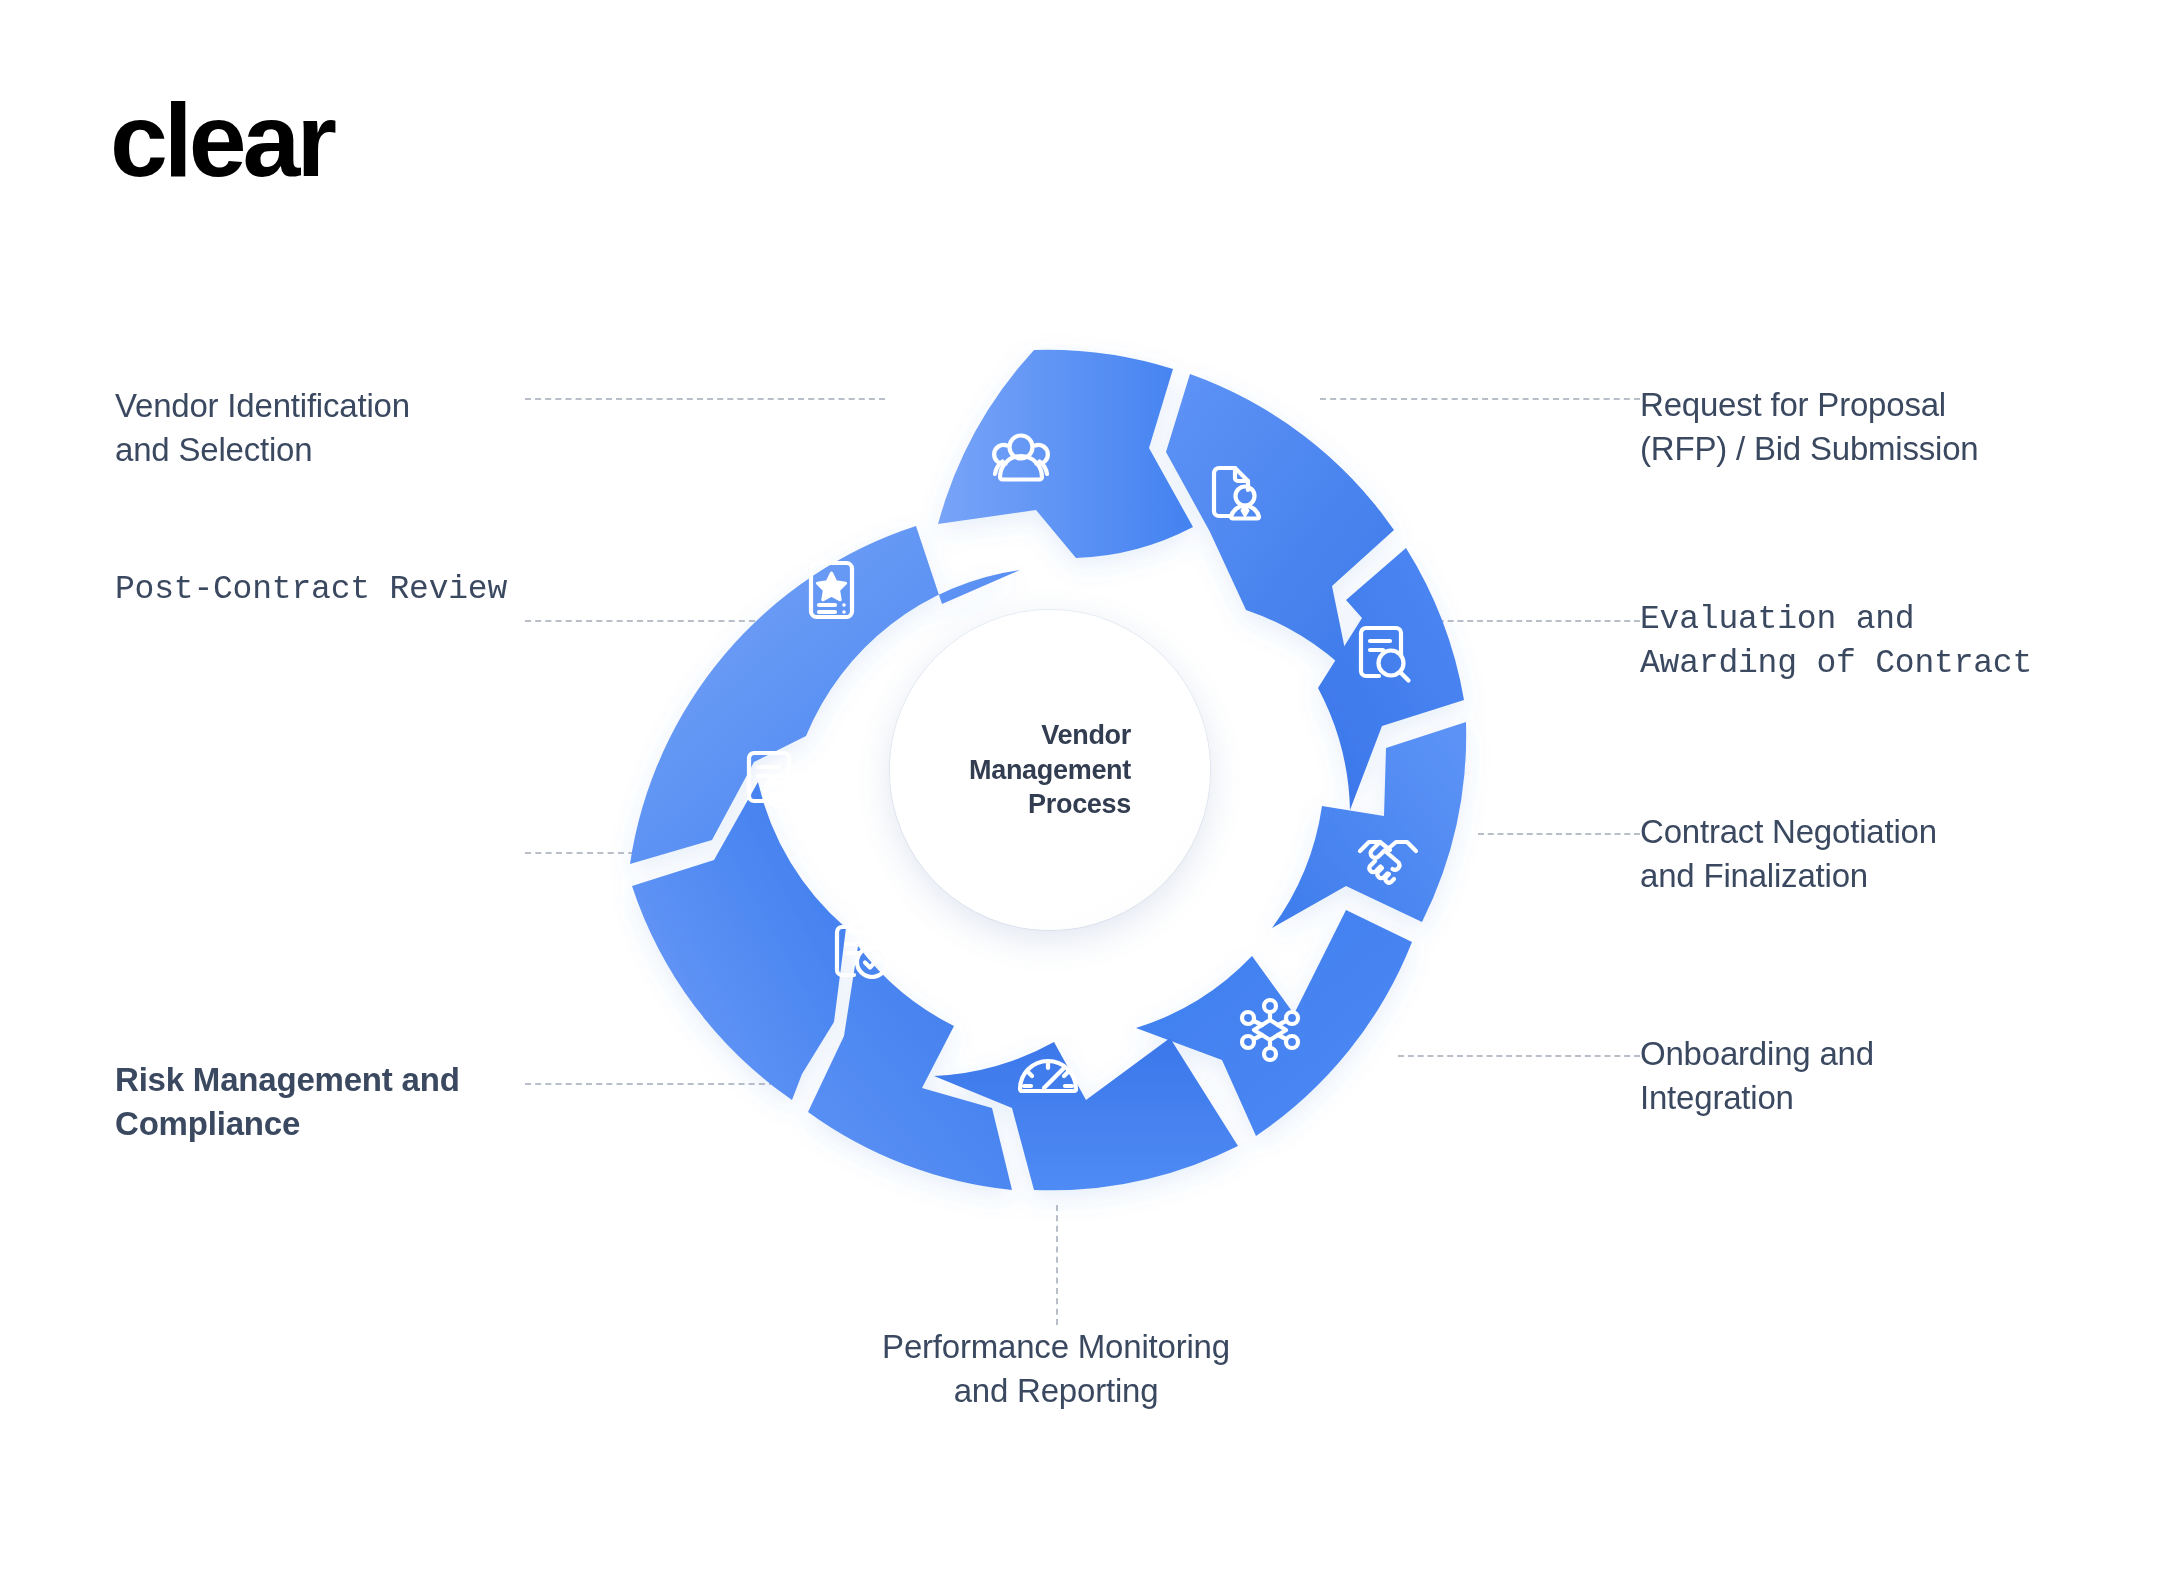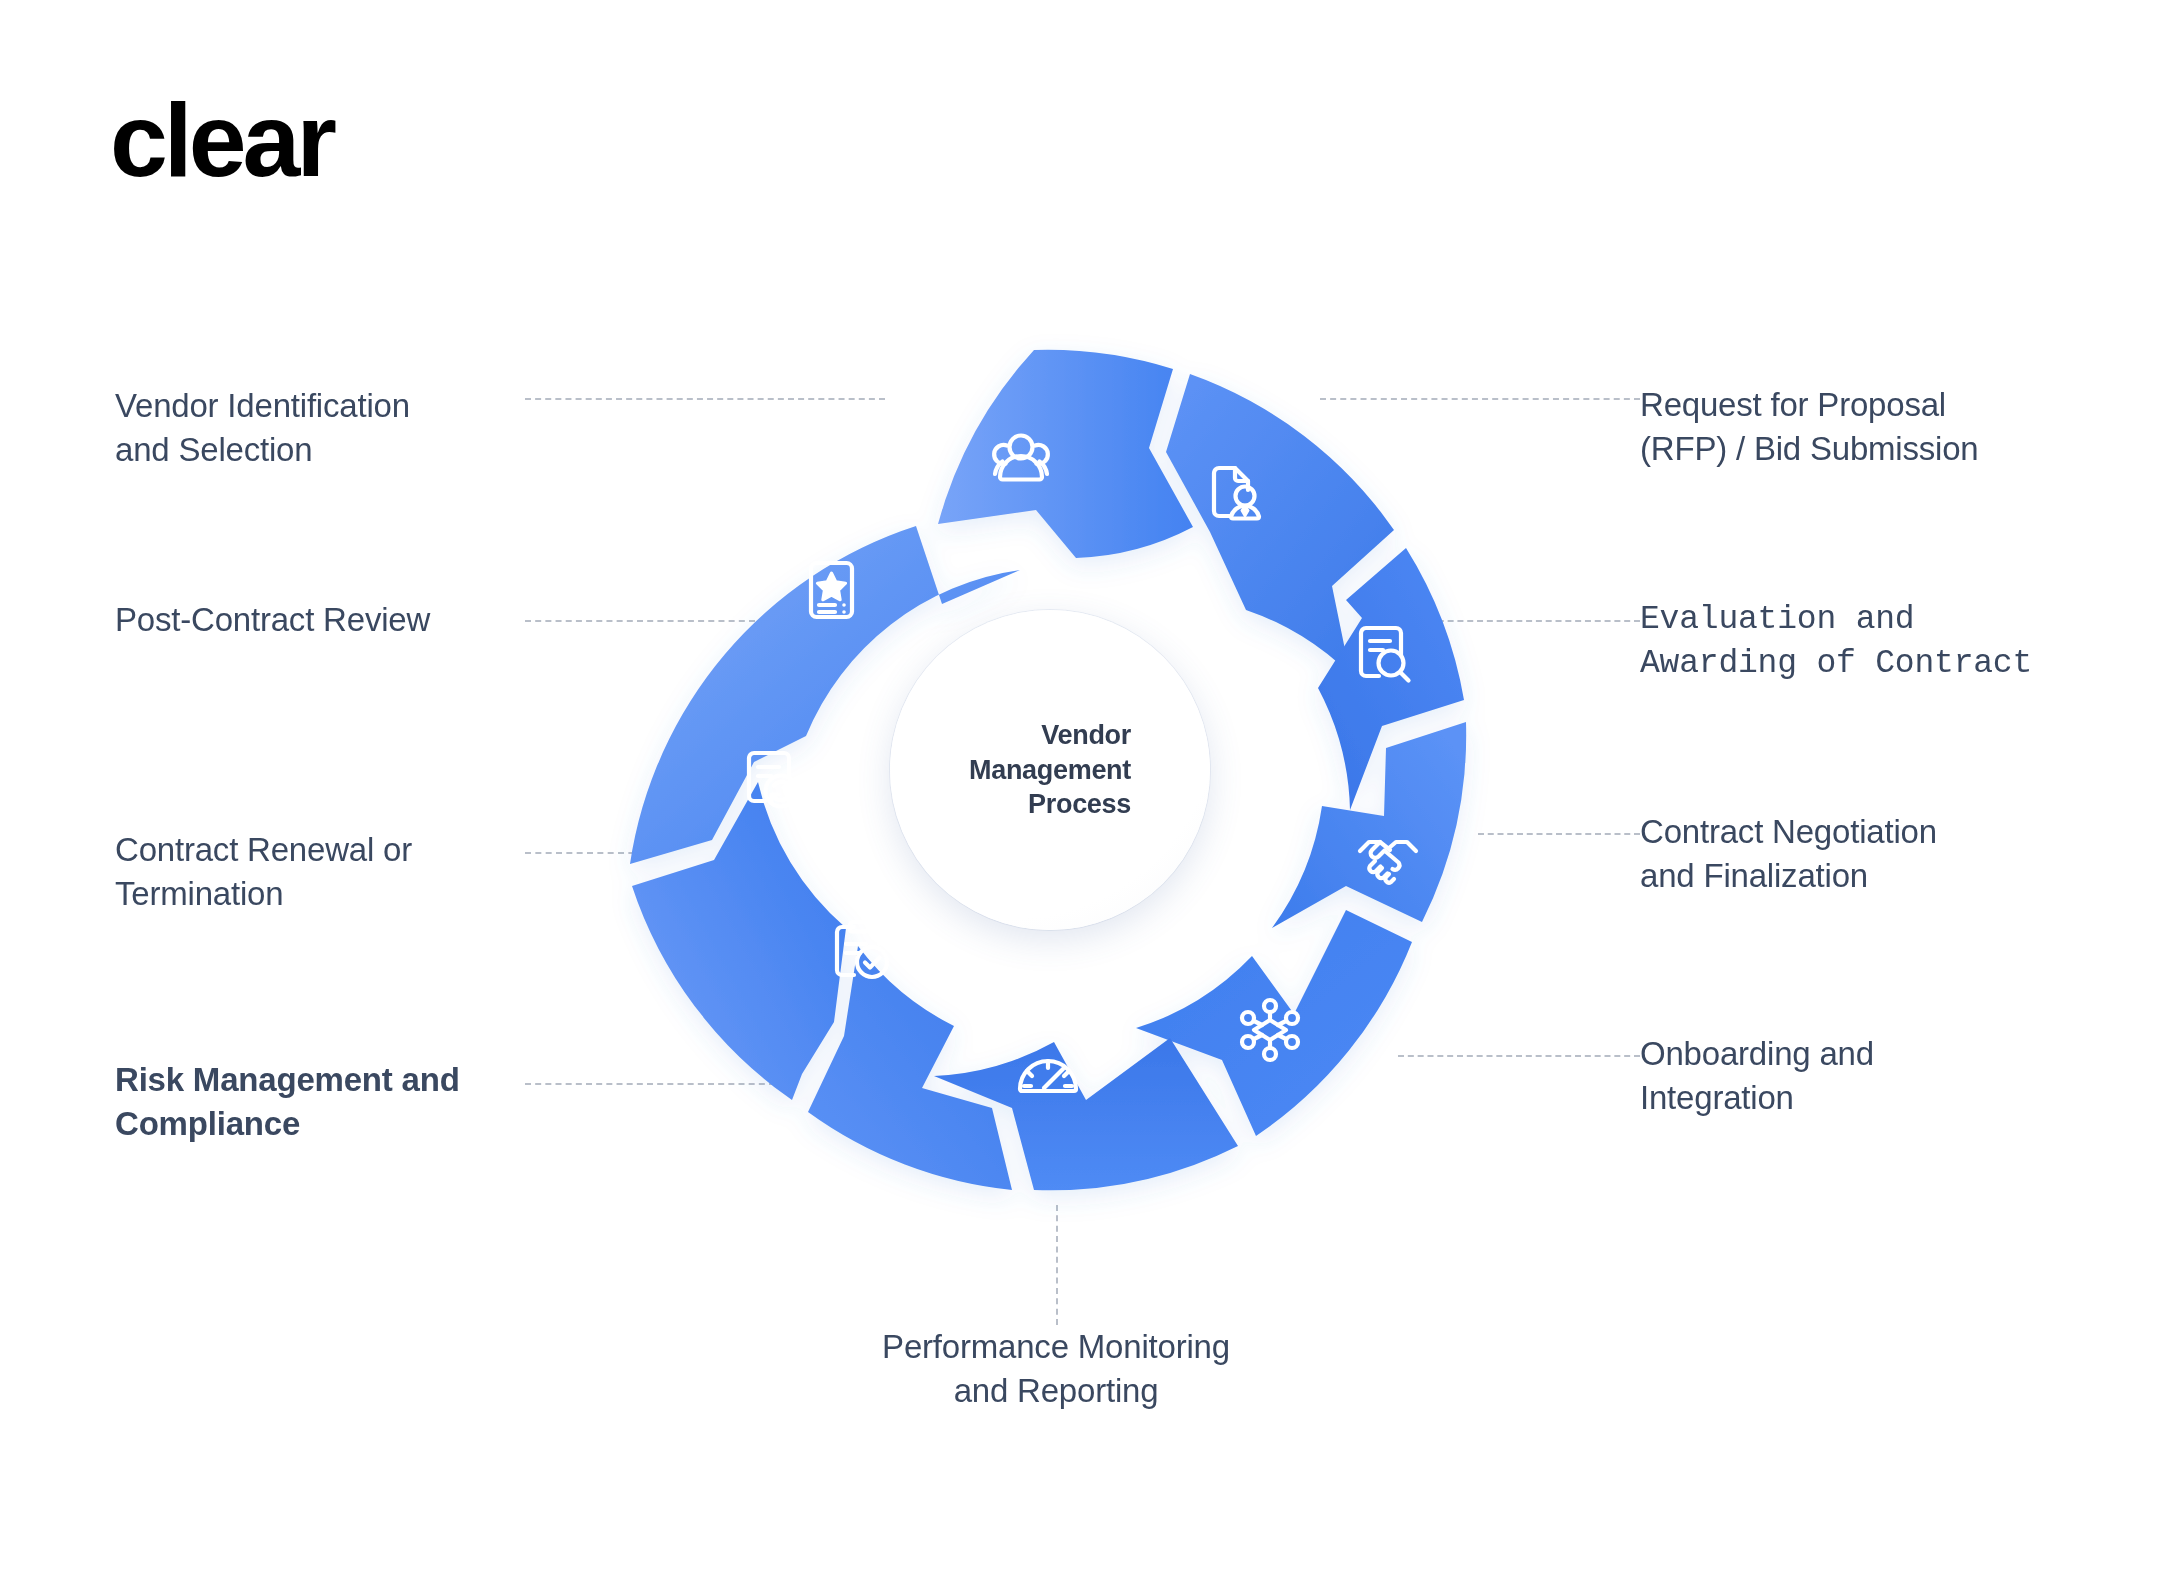--- a/index.html
+++ b/index.html
@@ -309,24 +309,22 @@
     <div id="hub-text">
       <div>Vendor</div>
       <div>Management</div>
       <div>Process</div>
     </div>
   </div>
 
   <div class="label left" style="left:115px; top:384px; width:400px;">Vendor Identification
 and Selection</div>
 
-  <div class="label left" style="left:115px; top:598px; width:400px;">Post-Contract Review</div>
-
-  <div class="label left" style="left:115px; top:828px; width:400px;">Contract Renewal or
-Termination</div>
+  <div class="label left" style="left:115px; top:568px; width:400px;font-family:Liberation Mono, monospace;">Post-Contract Review</div>
+
 
   <div class="label left" style="left:115px; top:1058px; width:400px;font-weight:bold;">Risk Management and
 Compliance</div>
 
   <div class="label right" style="left:1640px; top:375px; width:420px;margin-top:8px;">Request for Proposal
 (RFP) / Bid Submission</div>
 
   <div class="label right" style="left:1640px; top:598px; width:420px;font-family:Liberation Mono, monospace;">Evaluation and
 Awarding of Contract</div>
 

